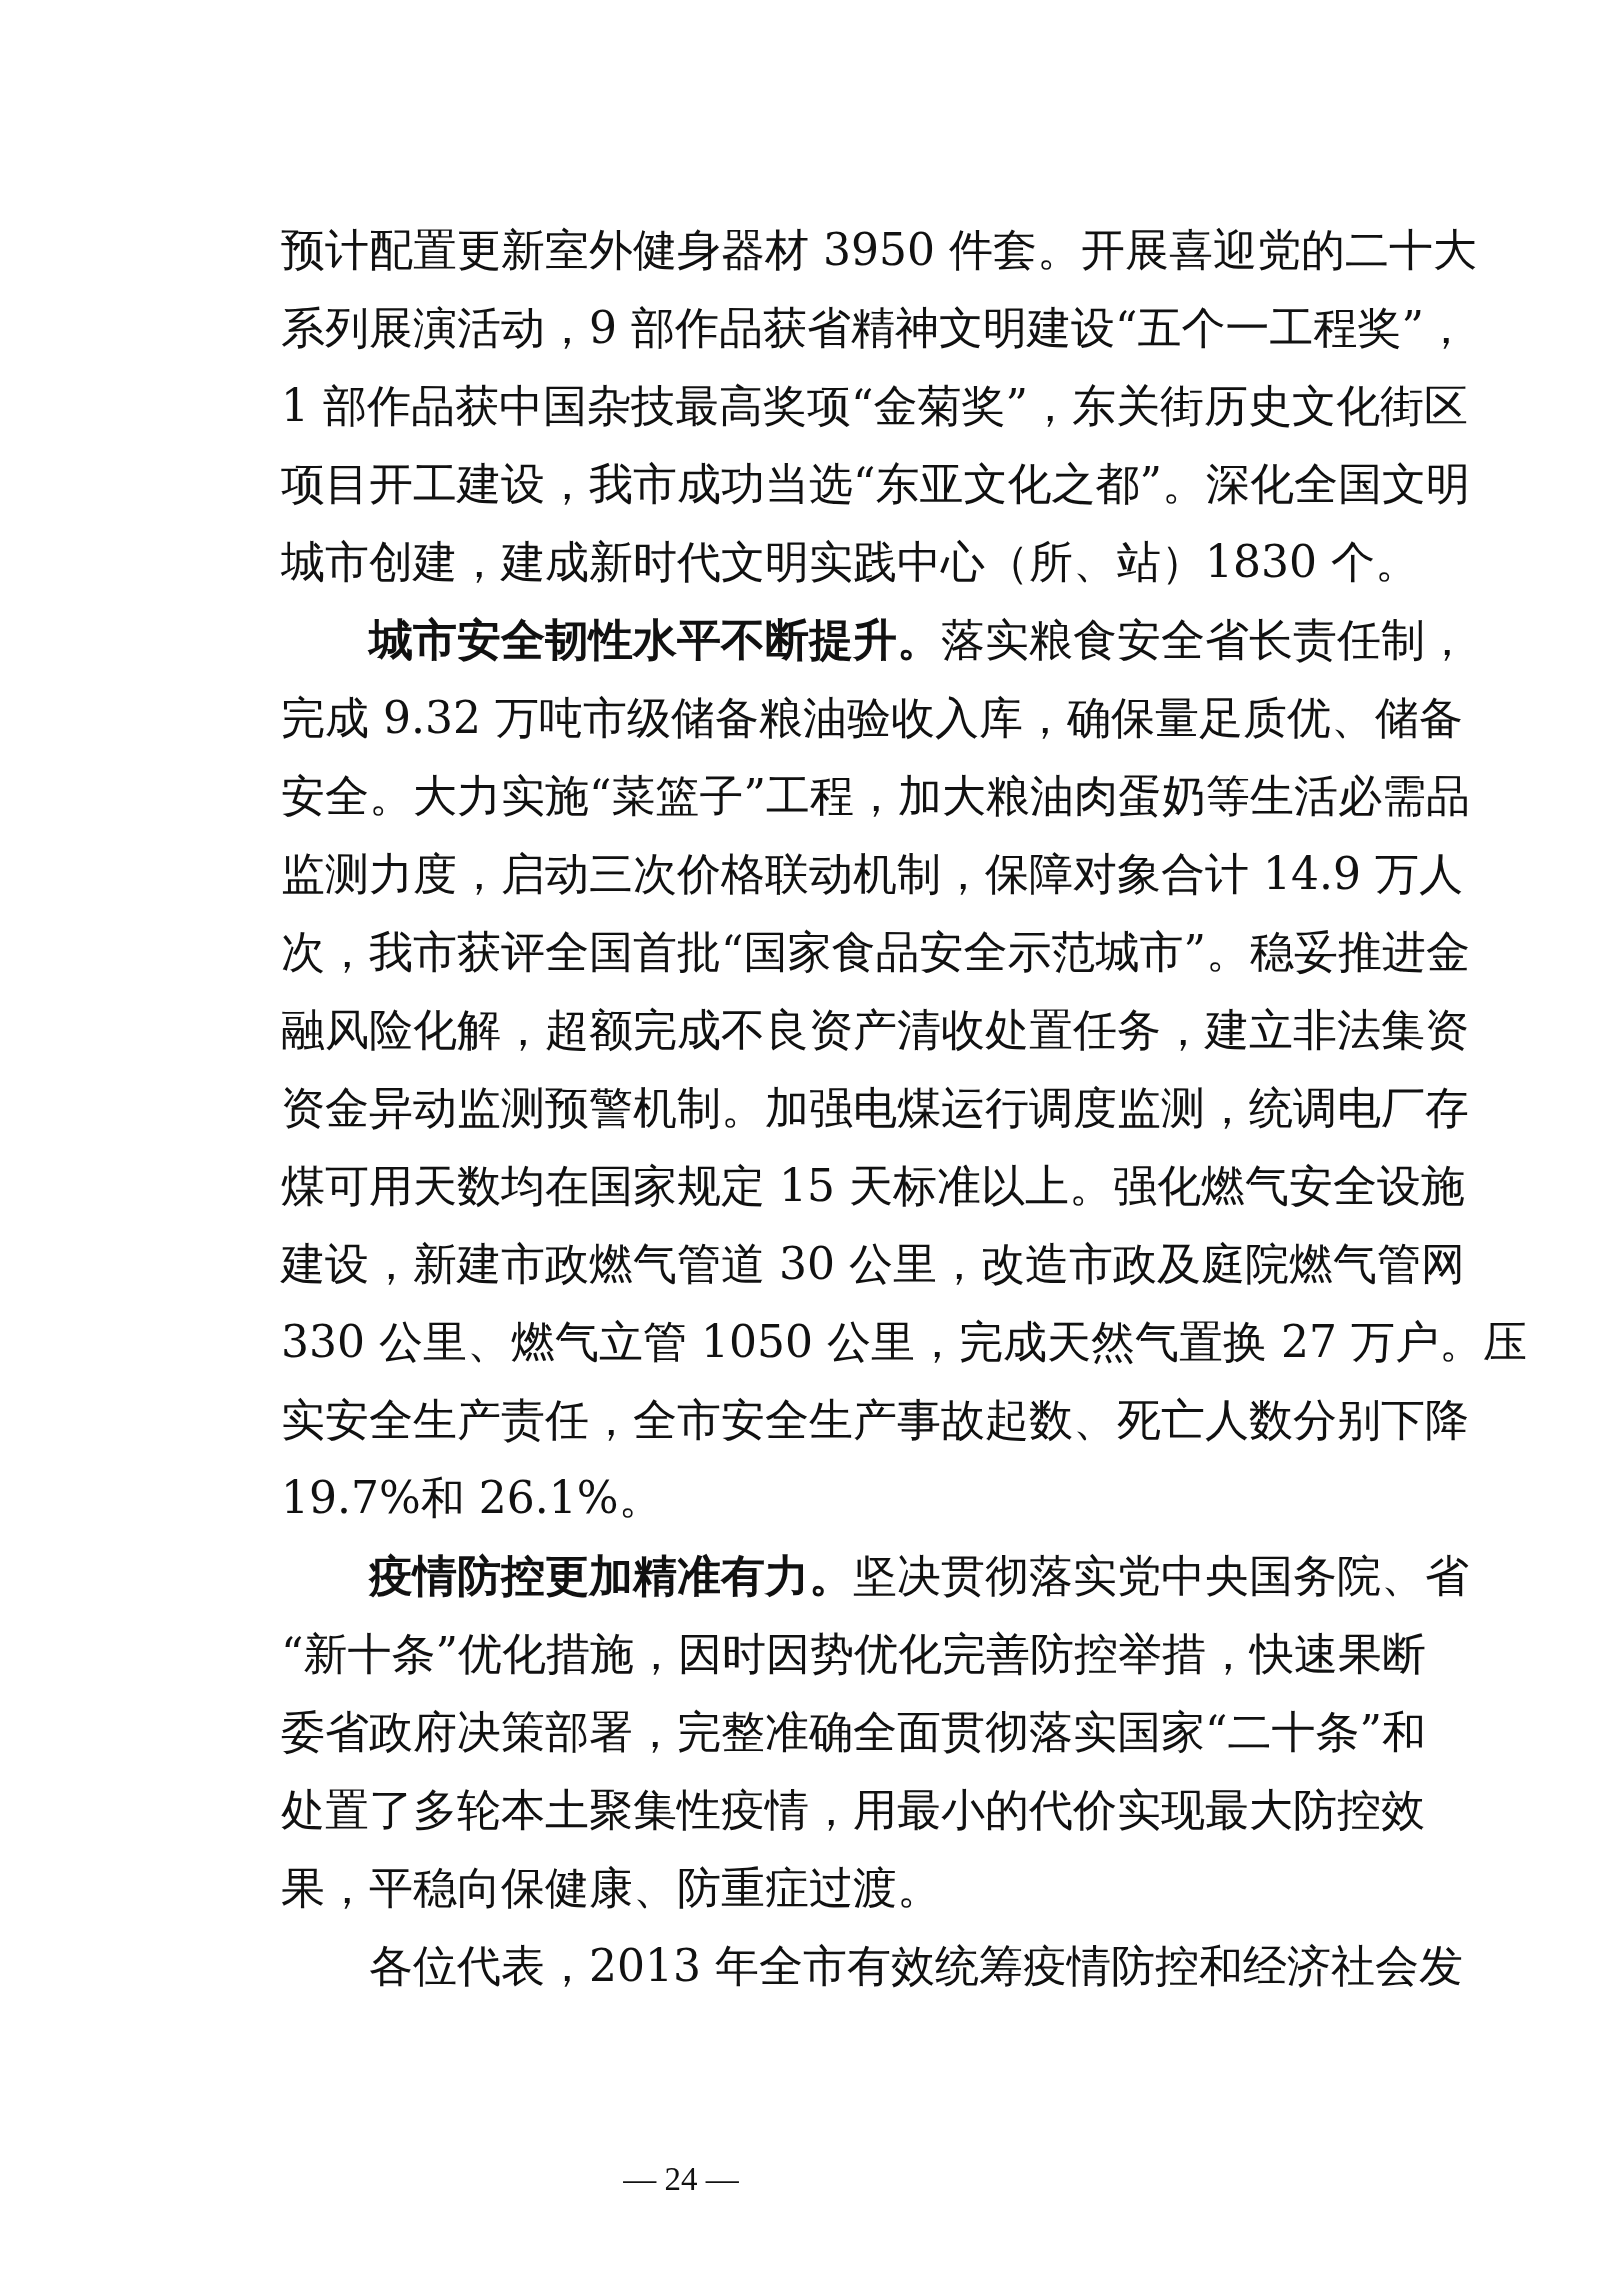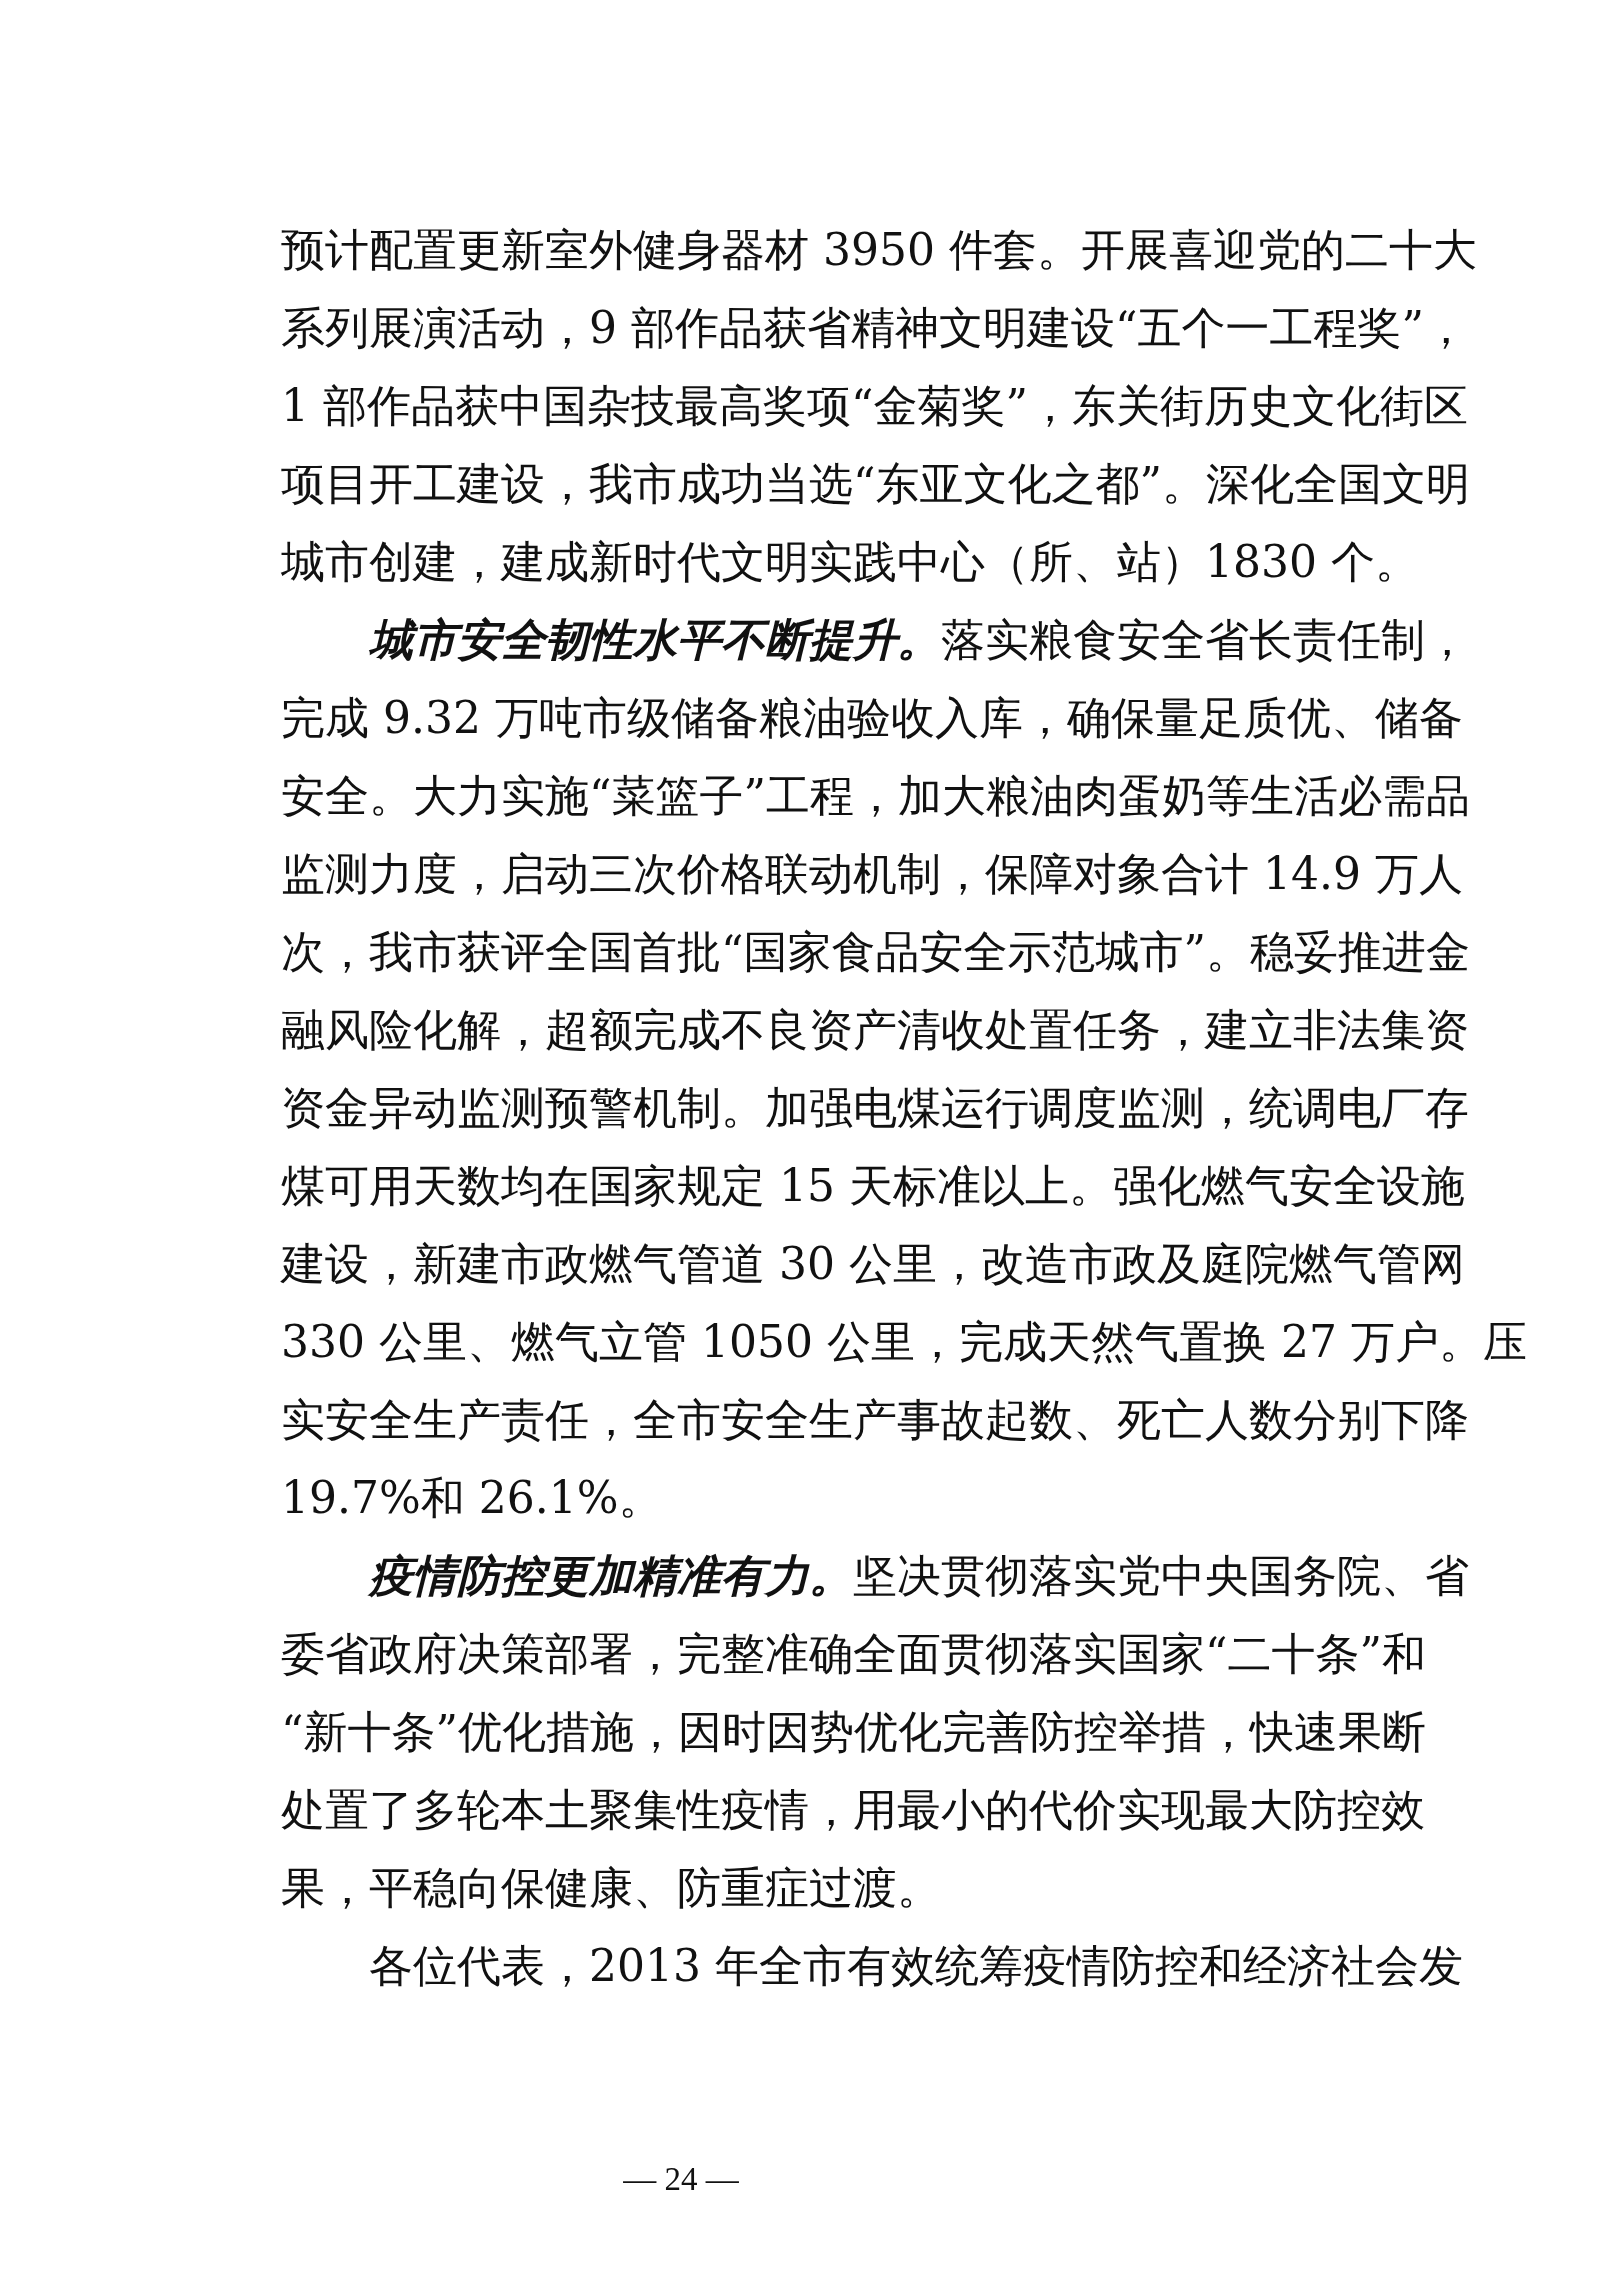--- a/index.html
+++ b/index.html
@@ -3,21 +3,21 @@
 <meta charset="utf-8">
 <style>
   html, body { margin: 0; padding: 0; background: #ffffff; }
   body { width: 1621px; height: 2293px; position: relative; overflow: hidden;
          font-family: "DejaVu Serif", "Liberation Serif", serif; color: #111; }
   .page { position: absolute; left: 235px; top: 211px; width: 1161px; }
   .line { height: 78px; line-height: 78px; font-size: 44px; white-space: nowrap;
           text-align: justify; text-align-last: justify; letter-spacing: 0; margin-left: 46px; }
   .line.last { text-align-last: left; }
   .indent { padding-left: 88px; }
-  .bold { font-weight: bold; font-family: "DejaVu Sans", "Liberation Sans", sans-serif; font-style: italic; }
+  .bold { font-weight: bold; font-family: "DejaVu Sans", "Liberation Sans", sans-serif; }
   .footer { position: absolute; top: 2161px; left: 0; width: 1362px; text-align: center;
             font-size: 33px; font-family: "Liberation Serif", serif; }
 </style>
 </head>
 <body>
 
 <div class="page">
 
   <div>
     <div class="line">预计配置更新室外健身器材 3950 件套。开展喜迎党的二十大</div>
@@ -37,22 +37,22 @@
     <div class="line">资金异动监测预警机制。加强电煤运行调度监测，统调电厂存</div>
     <div class="line">煤可用天数均在国家规定 15 天标准以上。强化燃气安全设施</div>
     <div class="line">建设，新建市政燃气管道 30 公里，改造市政及庭院燃气管网</div>
     <div class="line">330 公里、燃气立管 1050 公里，完成天然气置换 27 万户。压</div>
     <div class="line">实安全生产责任，全市安全生产事故起数、死亡人数分别下降</div>
     <div class="line last">19.7%和 26.1%。</div>
   </div>
 
   <div>
     <div class="line indent"><span class="bold">疫情防控更加精准有力。</span><span>坚决贯彻落实党中央国务院、省</span></div>
+    <div class="line">“新十条”优化措施，因时因势优化完善防控举措，快速果断</div>
     <div class="line">委省政府决策部署，完整准确全面贯彻落实国家“二十条”和</div>
-    <div class="line">“新十条”优化措施，因时因势优化完善防控举措，快速果断</div>
     <div class="line">处置了多轮本土聚集性疫情，用最小的代价实现最大防控效</div>
     <div class="line last">果，平稳向保健康、防重症过渡。</div>
   </div>
 
   <div>
     <div class="line indent">各位代表，2013 年全市有效统筹疫情防控和经济社会发</div>
   </div>
 </div>
 
 <div class="footer">— 24 —</div>

